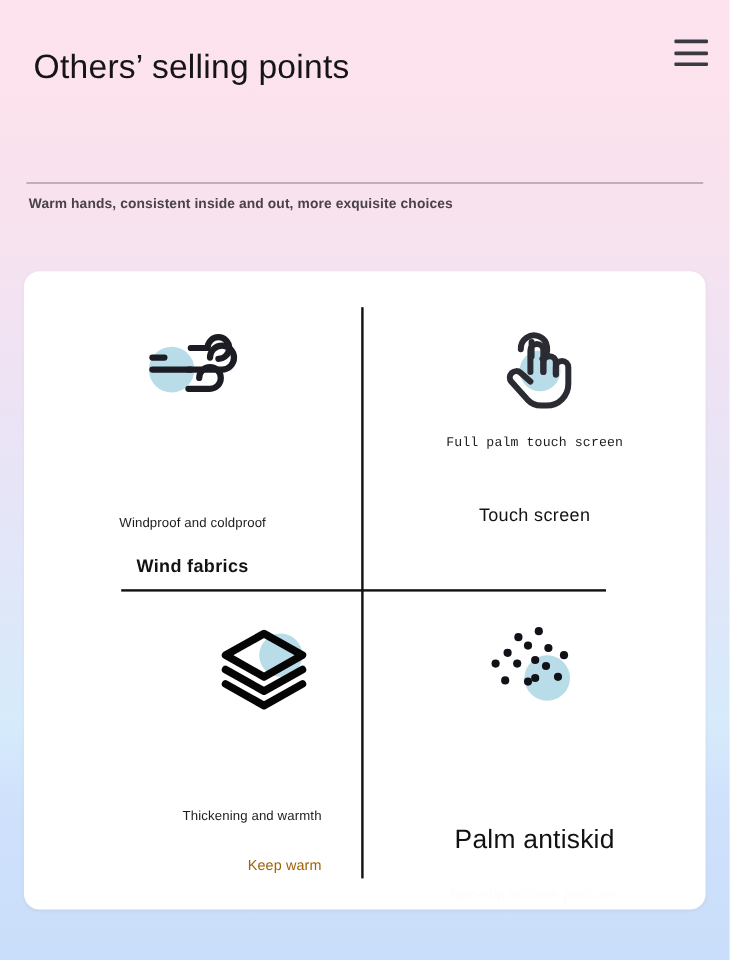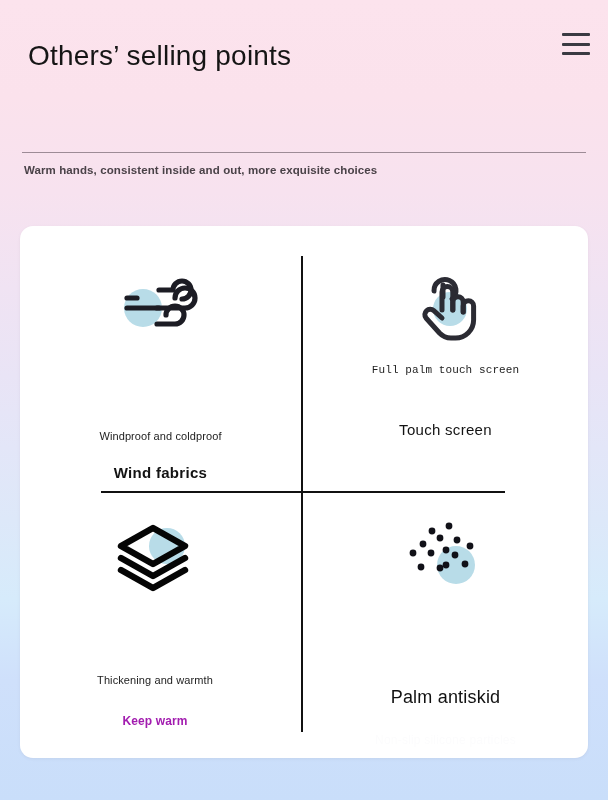--- a/index.html
+++ b/index.html
@@ -63,39 +63,38 @@
     width:2px;height:476px;background:#111;
   }
   .h-divider{
     position:absolute;left:81px;top:265px;
     width:404px;height:2px;background:#111;
   }
 
   .quad{position:absolute;display:flex;flex-direction:column;align-items:center;gap:12px;}
   .q1{left:0px;  top:34px;  width:281px;}
   .q2{left:283px;top:34px;  width:285px;}
-  .q3{left:11px;  top:284px; width:248px;}
+  .q3{left:0px;  top:284px; width:248px;align-items:flex-end;}
   .q4{left:283px;top:284px; width:285px;}
 
   .icon-wrap{height:92px;display:flex;align-items:center;justify-content:center;}
   .cap-sm{
     font-size:11px;color:#1d1d1d;letter-spacing:.1px;
     white-space:nowrap;
   }
   .cap-lg{
     font-size:15px;color:#131313;letter-spacing:.3px;
     white-space:nowrap;
   }
   .cap-md{
-    font-size:12px;color:#a21caf;letter-spacing:.1px;
-    white-space:nowrap;
-    font-weight:bold;
+    font-size:12px;color:#a16207;letter-spacing:.1px;
+    white-space:nowrap;
   }
   .cap-xl{
-    font-size:18px;color:#111;letter-spacing:.2px;
+    font-size:22px;color:#111;letter-spacing:.2px;
     white-space:nowrap;
   }
   .ghost{
     font-size:12px;color:#fcfcfd;letter-spacing:.2px;
     white-space:nowrap;
   }
 
   .g1 .cap-sm{margin-top:66px;}
   .g1 .cap-lg{margin-top:10px;font-weight:bold;}
   .g2 .cap-sm{font-family:Liberation Mono, monospace;}

